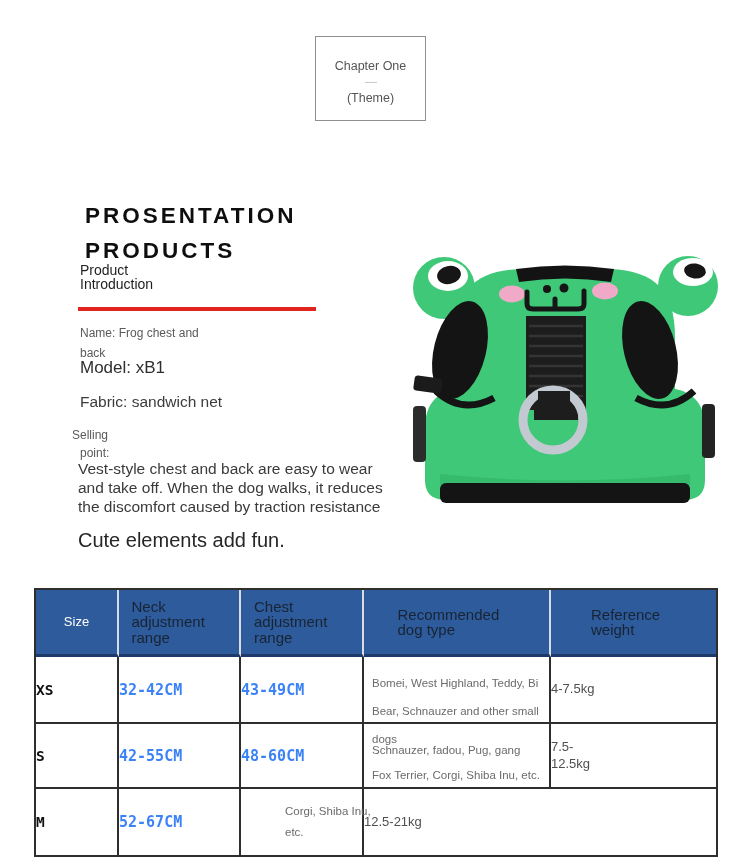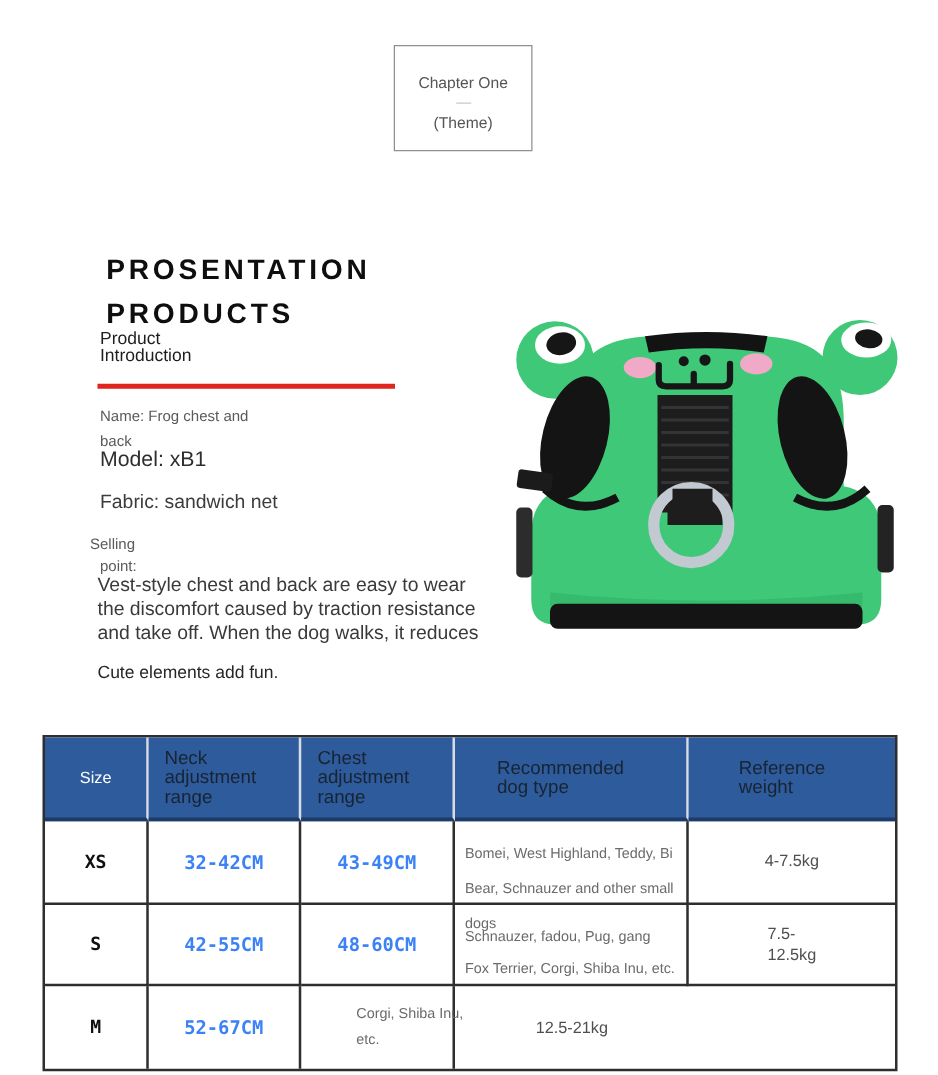--- a/index.html
+++ b/index.html
@@ -21,40 +21,40 @@
   .red-line{left:78px;top:307px;width:238px;height:4px;background:#e0251f;}
 
   
   .lbl-sm{font-size:12px;color:#5a5a5a;}
   .name1{left:80px;top:326px;} .name2{left:80px;top:346px;}
   .model{left:80px;top:358px;font-size:17px;color:#2e2e2e;}
   .fabric{left:80px;top:393px;font-size:15.5px;color:#3c3c3c;}
   .sell1{left:72px;top:428px;} .sell2{left:80px;top:446px;}
   .desc{left:78px;top:459px;font-size:15.5px;color:#3a3a3a;line-height:19px;}
   .desc div{white-space:nowrap;}
-  .tagline{left:78px;top:529px;font-size:14px;color:#262626;}
+  .tagline{left:78px;top:529px;font-size:20px;color:#262626;}
 
   .photo{left:400px;top:238px;width:330px;height:290px;}
 
   
   .size-table{left:34px;top:588px;width:680px;display:grid;
               grid-template-columns:83px 122px 123px 187px 165px;
               grid-template-rows:67px 67px 65px 66px;
               border:2px solid #2e2e2e;}
   .th{background:#2e5b9b;display:flex;align-items:center;justify-content:center;
       border-right:2px solid #d9dde3;border-bottom:3px solid #1d3a68;box-sizing:border-box;}
   .th.clast{border-right:none;}
   .th-inner{font-weight:normal;font-size:15px;line-height:15.5px;color:#182433;text-align:left;}
   .th.size-col .th-inner{color:#ffffff;font-weight:normal;font-size:13px;}
   .th.neck-col .th-inner,.th.chest-col .th-inner{max-width:95px;}
   .th.dog-col .th-inner{max-width:118px;}
   .th.wt-col .th-inner{max-width:85px;}
 
   .td{border-right:2px solid #2e2e2e;border-bottom:2px solid #2e2e2e;box-sizing:border-box;
-      display:flex;align-items:center;justify-content:center;background:transparent;}
+      display:flex;align-items:center;background:transparent;}
   .td.clast{border-right:none;}
   .td.rlast{border-bottom:none;}
   .mono-val{font-family:"DejaVu Sans Mono","Liberation Mono",monospace;font-weight:bold;
             font-size:15px;color:#3b82f6;}
   .size-letter{font-family:"DejaVu Sans Mono","Liberation Mono",monospace;font-weight:bold;
                font-size:14.5px;color:#101010;}
   .td.dogtype{display:block;overflow:visible;padding-left:8px;padding-right:2px;}
   .dog-line{white-space:nowrap;font-size:11.5px;color:#6b6b6b;}
   .td.dogtype.r0{padding-top:12px;} .td.dogtype.r0 .dog-line{line-height:28px;}
   .td.dogtype.r1{padding-top:14px;} .td.dogtype.r1 .dog-line{line-height:25px;}
@@ -83,22 +83,22 @@
   <div class="abs red-line"></div>
 
   <div class="abs lbl-sm name1">Name: Frog chest and</div>
   <div class="abs lbl-sm name2">back</div>
   <div class="abs model">Model: xB1</div>
   <div class="abs fabric">Fabric: sandwich net</div>
   <div class="abs lbl-sm sell1">Selling</div>
   <div class="abs lbl-sm sell2">point:</div>
   <div class="abs desc">
     <div>Vest-style chest and back are easy to wear</div>
+    <div>and take off. When the dog walks, it reduces</div>
     <div>the discomfort caused by traction resistance</div>
-    <div>and take off. When the dog walks, it reduces</div>
   </div>
   <div class="abs tagline">Cute elements add fun.</div>
 
   <div class="abs photo">
     <svg viewBox="0 0 330 290" width="330" height="290">
 
       <path d="M55 212 L55 100 C55 52 75 33 120 31 L210 31 C255 33 275 52 275 100 L275 212 C275 224 266 228 255 228 L75 228 C64 228 55 224 55 212 Z" fill="#3ec878"></path>
 
       <path d="M116 31 Q165 24 214 31 L211 44 Q165 37 119 44 Z" fill="#131313"></path>
 

